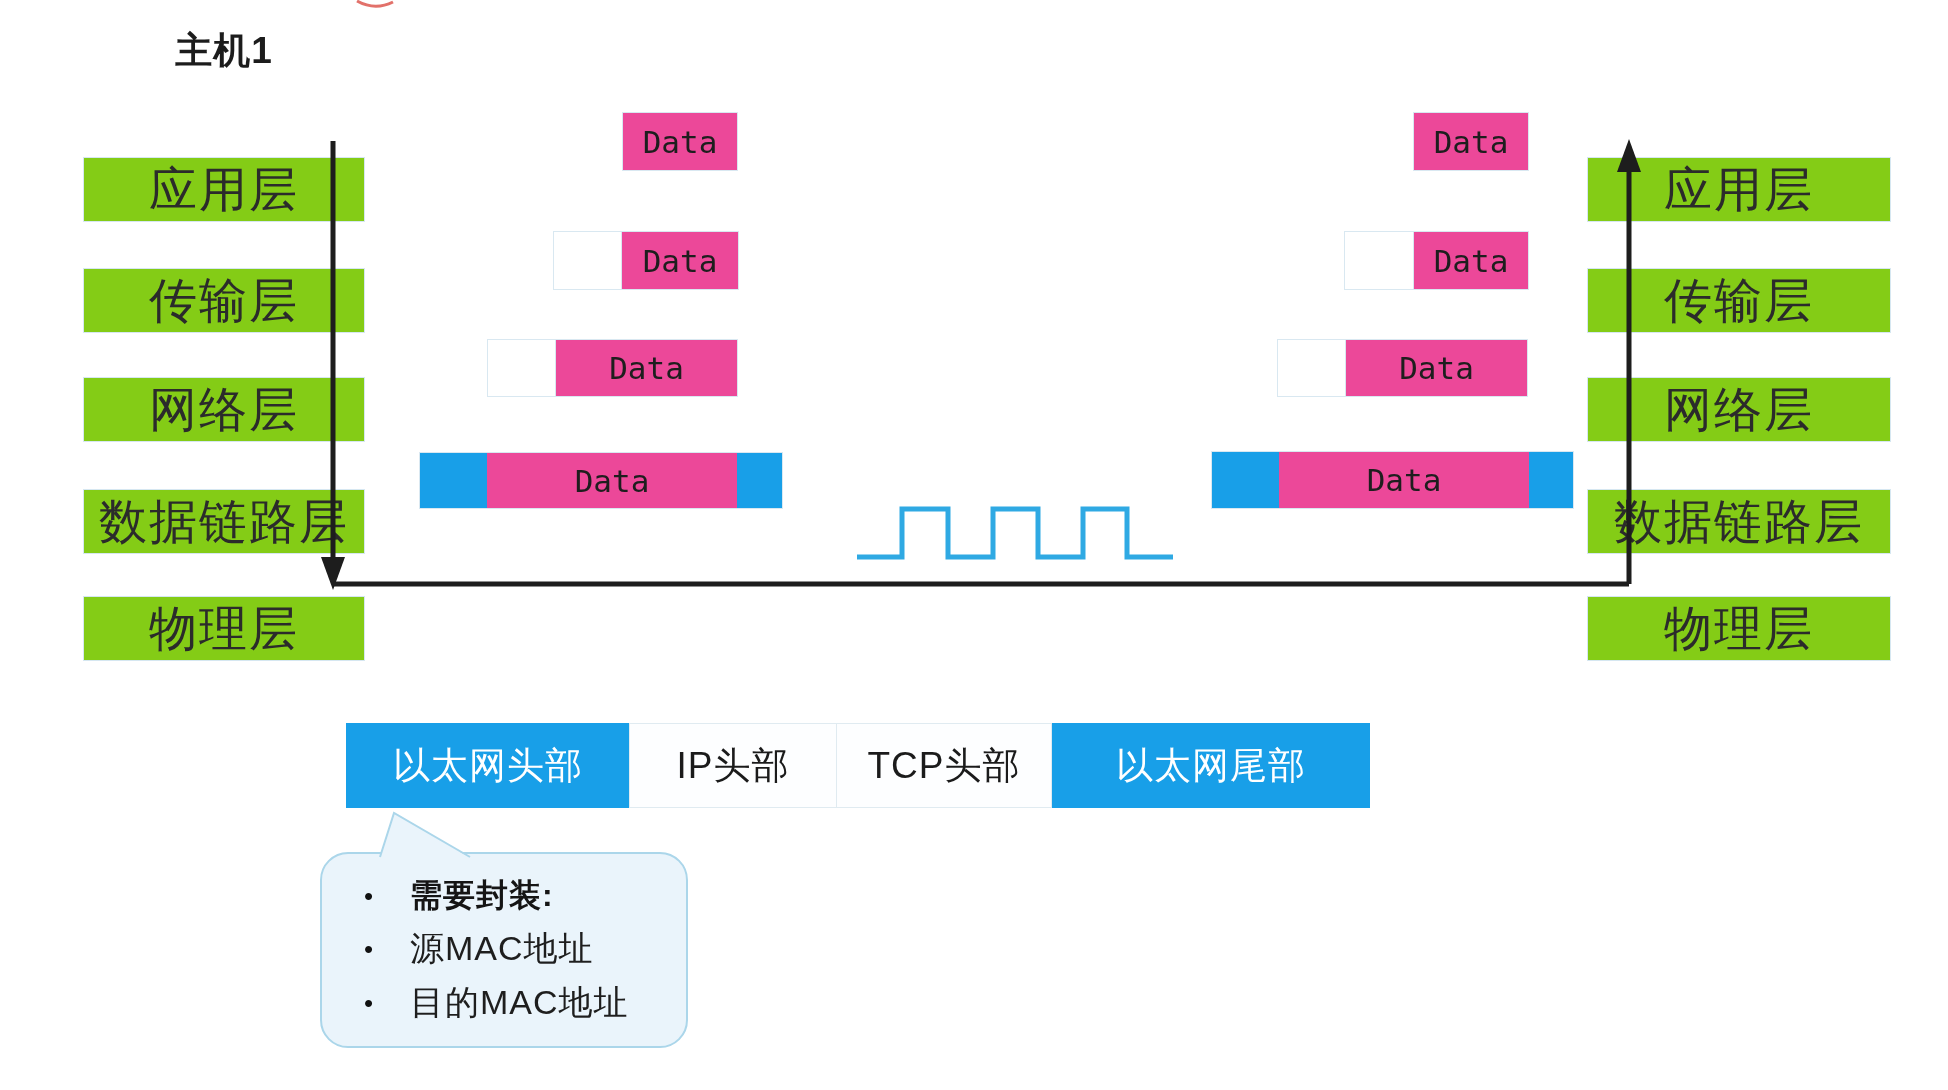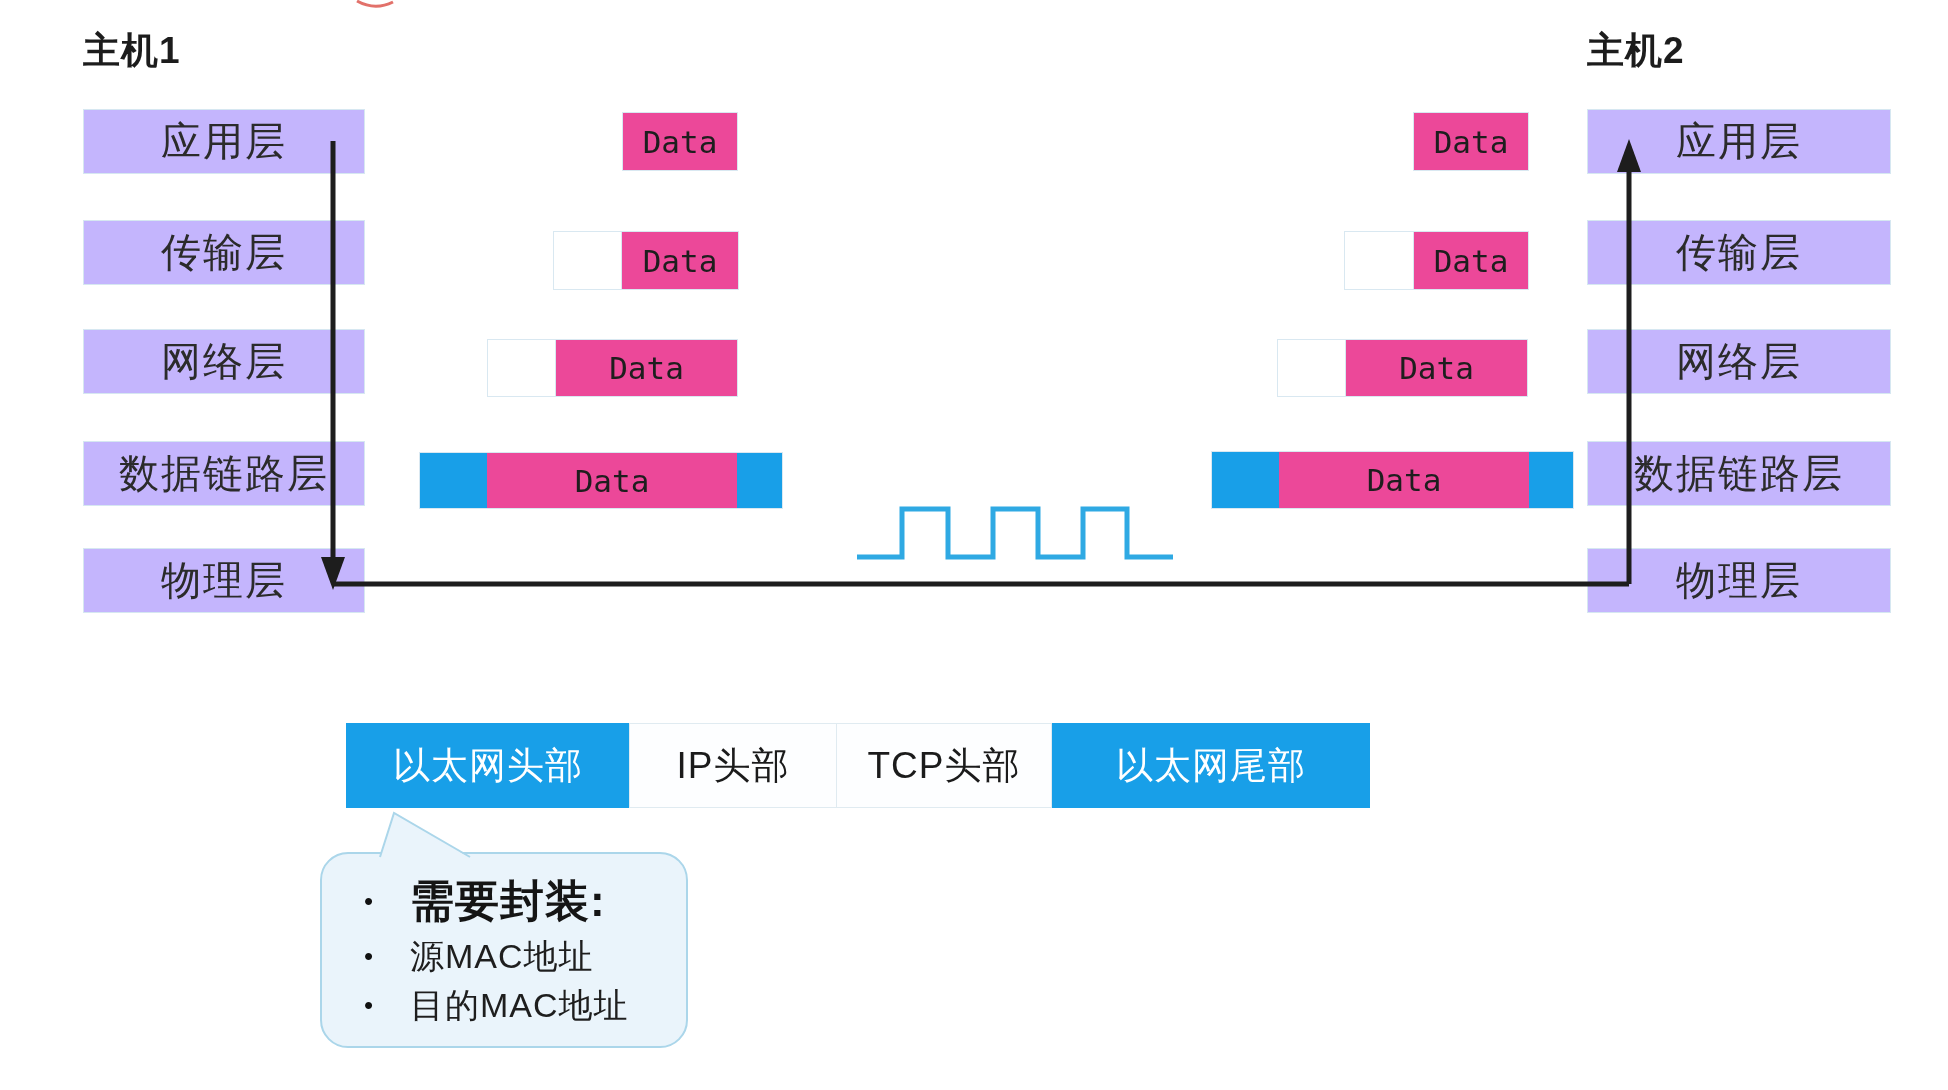--- a/index.html
+++ b/index.html
@@ -1,27 +1,28 @@
 <!DOCTYPE html>
 <html><head>
 <meta charset="utf-8">
 <style>
   html,body{margin:0;padding:0;background:#fff;}
   .canvas{
     position:relative;width:1948px;height:1090px;background:#ffffff;overflow:hidden;
     font-family:"Liberation Sans",sans-serif;color:#2b2b2b;
   }
   .host-title{
-    position:absolute;font-weight:bold;font-size:37px;color:#1c1c1c;
+    position:absolute;text-align:center;font-weight:bold;font-size:37px;color:#1c1c1c;
     letter-spacing:1px;
   }
   .layer-box{
-    position:absolute;box-sizing:border-box;background:#c4b5fd;border:1px solid #d6e7f1;
-    display:flex;align-items:center;justify-content:center;font-size:40px;color:#2b2b2b;
+    position:absolute;box-sizing:border-box;background:#84cc16;border:1px solid #d6e7f1;
+    display:flex;align-items:center;justify-content:center;font-size:48px;color:#2b2b2b;
     letter-spacing:2px;
+    margin-top:48px;
   }
   .pdu{
     position:absolute;box-sizing:border-box;background:#ec4899;border:1px solid #d9e8f1;
     display:flex;align-items:stretch;
   }
   .pdu-header{box-sizing:border-box;border-right:1px solid #d9e8f1;background:#fff;}
   .pdu-data{
     flex:1;display:flex;align-items:center;justify-content:center;
     font-family:"DejaVu Sans Mono","Liberation Mono",monospace;font-size:31px;color:#1e1e1e;
   }
@@ -34,36 +35,35 @@
   .frame-white{background:#fdfeff;border:1px solid #e0ebf1;color:#1b1b1b;margin-left:-1px;}
   .frame-blue{background:#189fe8;color:#ffffff;}
   .callout{
     position:absolute;box-sizing:border-box;background:#eaf4fb;border:2px solid #abd6ea;
     border-radius:28px;display:flex;flex-direction:column;justify-content:space-around;
     padding:16px 26px 16px 28px;z-index:1;
   }
   .callout-row{display:flex;align-items:center;}
   .callout-bullet{font-size:26px;color:#111;width:46px;flex:0 0 46px;text-align:left;padding-left:14px;}
   .callout-text{font-size:34px;color:#1e1e1e;letter-spacing:1px;}
-  .callout-row.bold .callout-text{font-weight:bold;font-size:44px;color:#151515;}
+  .callout-row.bold .callout-text{font-weight:bold;font-size:32px;color:#151515;}
   .overlay{position:absolute;left:0;top:0;z-index:10;pointer-events:none;}
 </style>
 </head>
 <body>
 
 <div class="canvas">
 
   <div class="host-title" style="left:83px;top:26px;width:282px;">主机1</div>
   <div class="layer-box" style="left:83px;top:109px;width:282px;height:65px;">应用层</div>
   <div class="layer-box" style="left:83px;top:220px;width:282px;height:65px;">传输层</div>
   <div class="layer-box" style="left:83px;top:329px;width:282px;height:65px;">网络层</div>
   <div class="layer-box" style="left:83px;top:441px;width:282px;height:65px;">数据链路层</div>
   <div class="layer-box" style="left:83px;top:548px;width:282px;height:65px;">物理层</div>
 
-  <div class="host-title" style="left:1587px;top:26px;width:304px;">主机2</div>
   <div class="layer-box" style="left:1587px;top:109px;width:304px;height:65px;">应用层</div>
   <div class="layer-box" style="left:1587px;top:220px;width:304px;height:65px;">传输层</div>
   <div class="layer-box" style="left:1587px;top:329px;width:304px;height:65px;">网络层</div>
   <div class="layer-box" style="left:1587px;top:441px;width:304px;height:65px;">数据链路层</div>
   <div class="layer-box" style="left:1587px;top:548px;width:304px;height:65px;">物理层</div>
 
   <div class="pdu" style="left:622px;top:112px;width:116px;height:59px;">
     <div class="pdu-data">Data</div>
   </div>
   <div class="pdu" style="left:553px;top:231px;width:186px;height:59px;">

